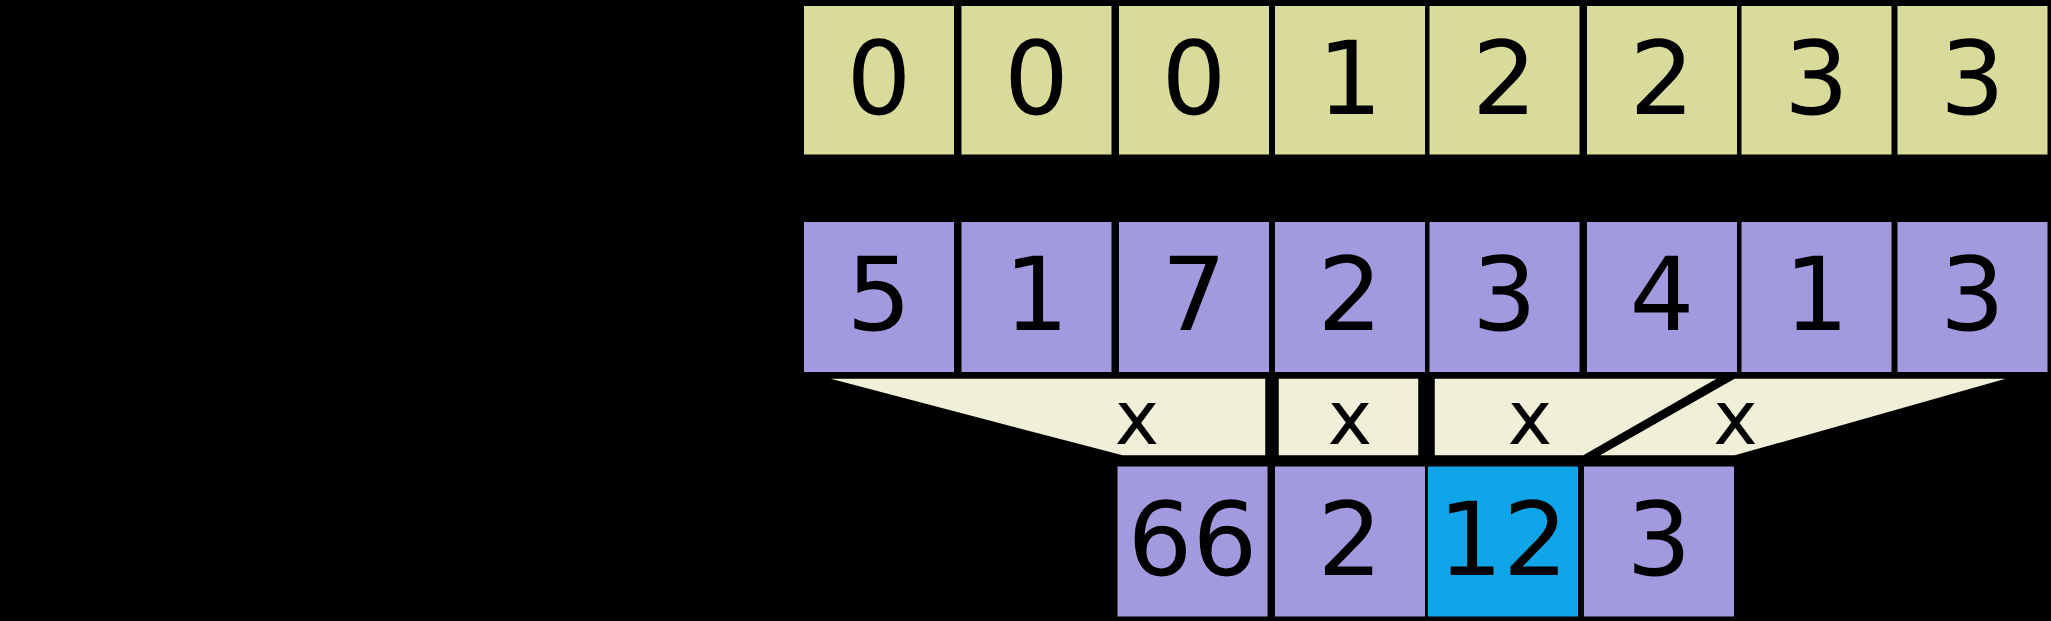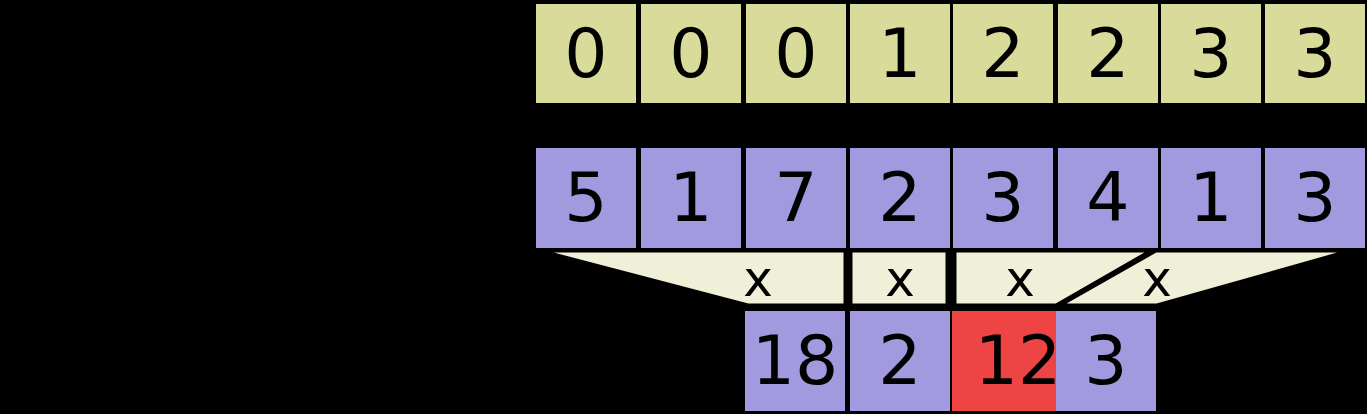--- a/index.html
+++ b/index.html
@@ -65,18 +65,18 @@
 
   <div class="cell r2" style="left: 536px; background-color: rgb(162, 154, 222);">5</div>
   <div class="cell r2" style="left: 641px; background-color: rgb(162, 154, 222);">1</div>
   <div class="cell r2" style="left: 746px; background-color: rgb(162, 154, 222);">7</div>
   <div class="cell r2" style="left: 850px; background-color: rgb(162, 154, 222);">2</div>
   <div class="cell r2" style="left: 953px; background-color: rgb(162, 154, 222);">3</div>
   <div class="cell r2" style="left: 1058px; background-color: rgb(162, 154, 222);">4</div>
   <div class="cell r2" style="left: 1161px; background-color: rgb(162, 154, 222);">1</div>
   <div class="cell r2" style="left: 1265px; background-color: rgb(162, 154, 222);">3</div>
 
-  <div class="cell r3" style="left: 745px; background-color: rgb(162, 154, 222);">18</div>
+  <div class="cell r3" style="left: 745px; background-color: rgb(162, 154, 222);">66</div>
   <div class="cell r3" style="left: 850px; background-color: rgb(162, 154, 222);">2</div>
-  <div class="cell r3" style="left: 952px; background-color: #ef4444; padding-left: 16px;">12</div>
+  <div class="cell r3" style="left: 952px; background-color: #0ea5e9;">12</div>
   <div class="cell r3" style="left: 1056px; background-color: rgb(162, 154, 222);">3</div>
 
 </div>
 
 </body></html>

